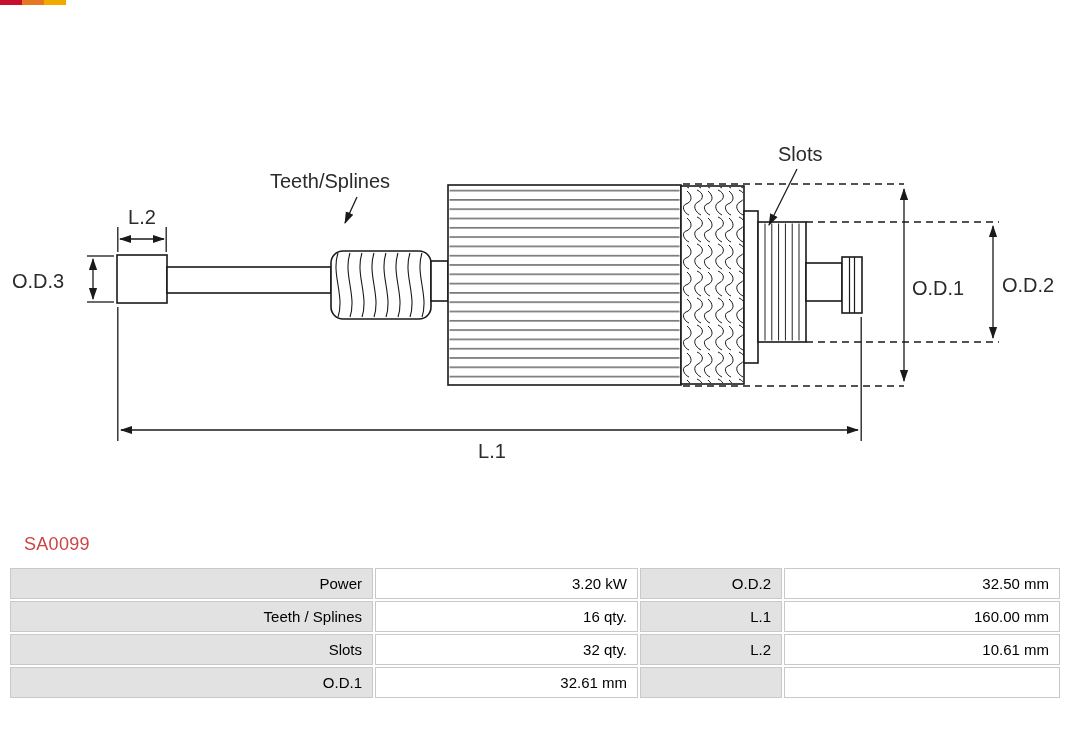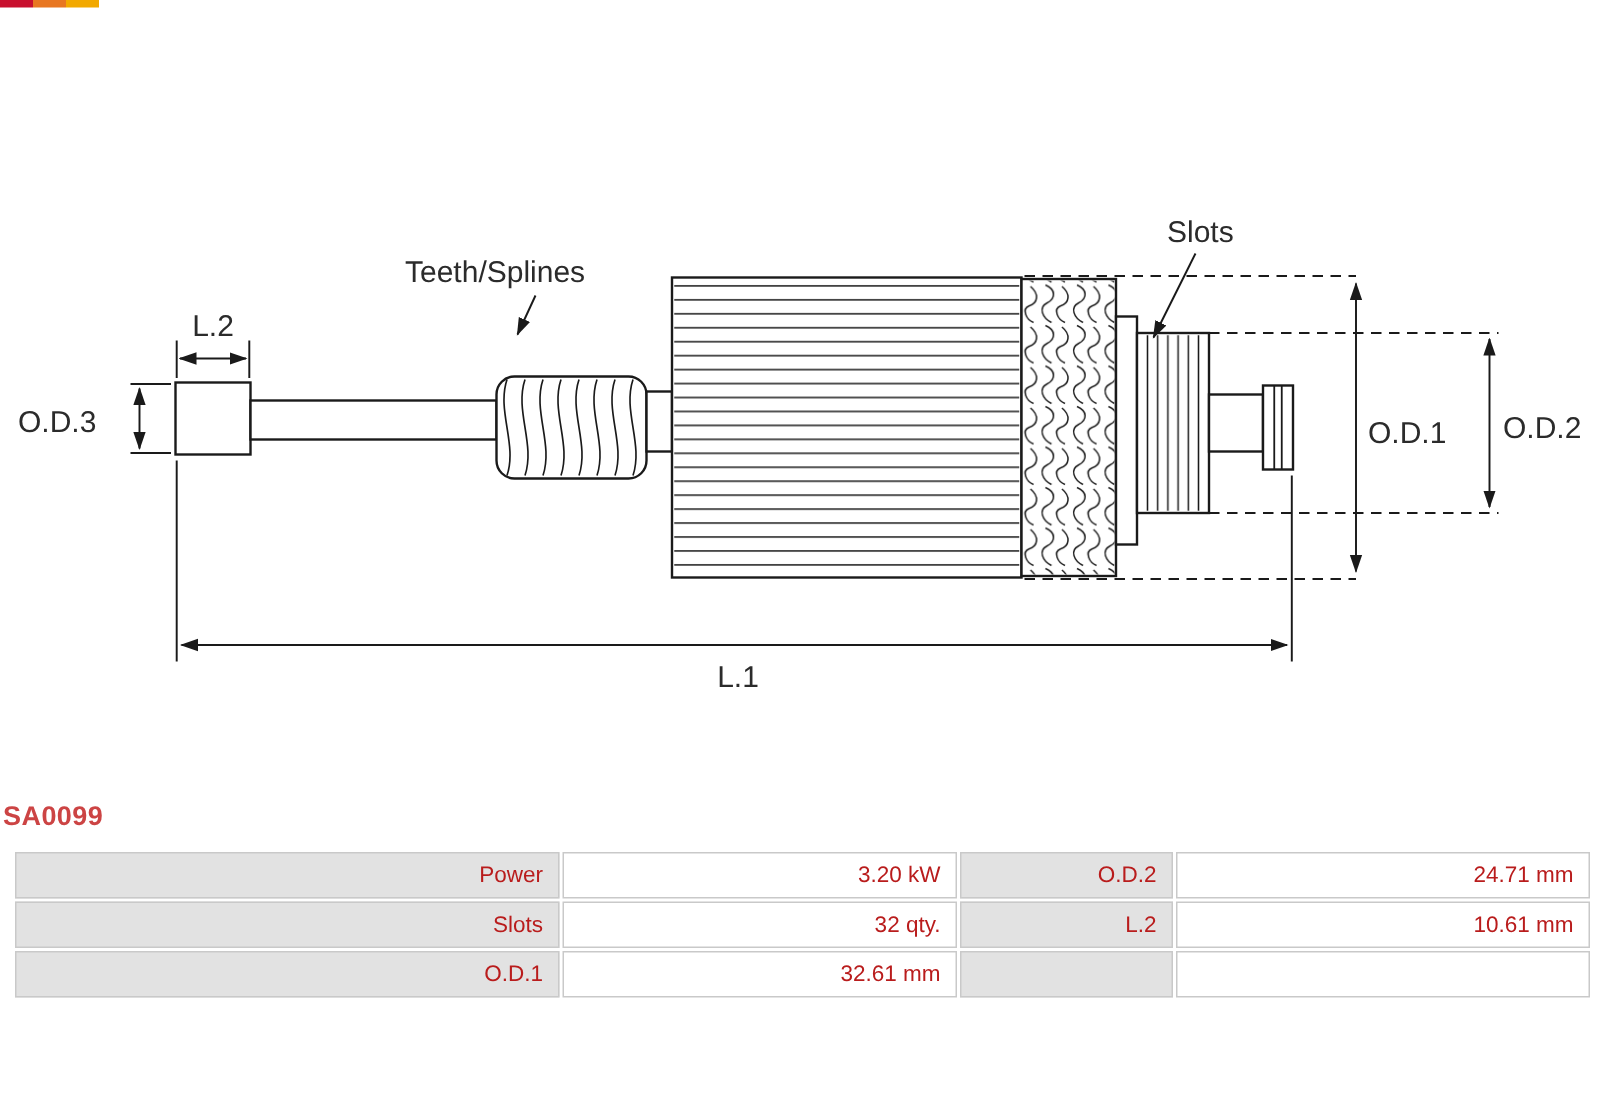--- a/index.html
+++ b/index.html
@@ -9,28 +9,28 @@
 
   .logo-fragment { position:absolute; top:0; left:0; width:66px; height:5px; display:flex; }
   .logo-fragment span { height:100%; display:block; }
   .logo-a { width:22px; background:#c8102e; }
   .logo-b { width:22px; background:#e87722; }
   .logo-c { width:22px; background:#f2a900; }
 
   svg.diagram { position:absolute; top:0; left:0; }
   svg.diagram text { font-family:"Liberation Sans", sans-serif; }
 
-  .product-code { position:absolute; left:2px; top:534px;
-                  font-size:18px; font-weight:700; letter-spacing:.3px;
+  .product-code { position:absolute; left:24px; top:534px;
+                  font-size:18px; font-weight:400; letter-spacing:.3px;
                   color:var(--color-accent,#cc4444); }
 
   table.specs { position:absolute; left:8px; top:566px; width:1054px;
                 border-collapse:separate; border-spacing:2px; table-layout:fixed; }
   table.specs td { border:1px solid var(--color-table-border,#c9c9c9);
-                   font-size:15px; color:#b91c1c; text-align:right;
+                   font-size:15px; color:#000000; text-align:right;
                    padding:5px 10px; height:31px; vertical-align:middle; }
   td.lbl { background:var(--color-table-label-bg,#e2e2e2); }
   td.val { background:#ffffff; }
 </style>
 </head>
 <body>
 
 <div class="page">
 
   <div class="logo-fragment">
@@ -128,21 +128,27 @@
       <col style="width:363px">
         <col style="width:263px">
         <col style="width:142px">
         <col>
     </colgroup>
     <tbody>
       <tr>
         <td class="lbl">Power</td>
         <td class="val">3.20 kW</td>
         <td class="lbl">O.D.2</td>
-        <td class="val">24.71 mm</td>
+        <td class="val">32.50 mm</td>
+      </tr>
+      <tr>
+        <td class="lbl">Teeth / Splines</td>
+        <td class="val">16 qty.</td>
+        <td class="lbl">L.1</td>
+        <td class="val">160.00 mm</td>
       </tr>
       <tr>
         <td class="lbl">Slots</td>
         <td class="val">32 qty.</td>
         <td class="lbl">L.2</td>
         <td class="val">10.61 mm</td>
       </tr>
       <tr>
         <td class="lbl">O.D.1</td>
         <td class="val">32.61 mm</td>

